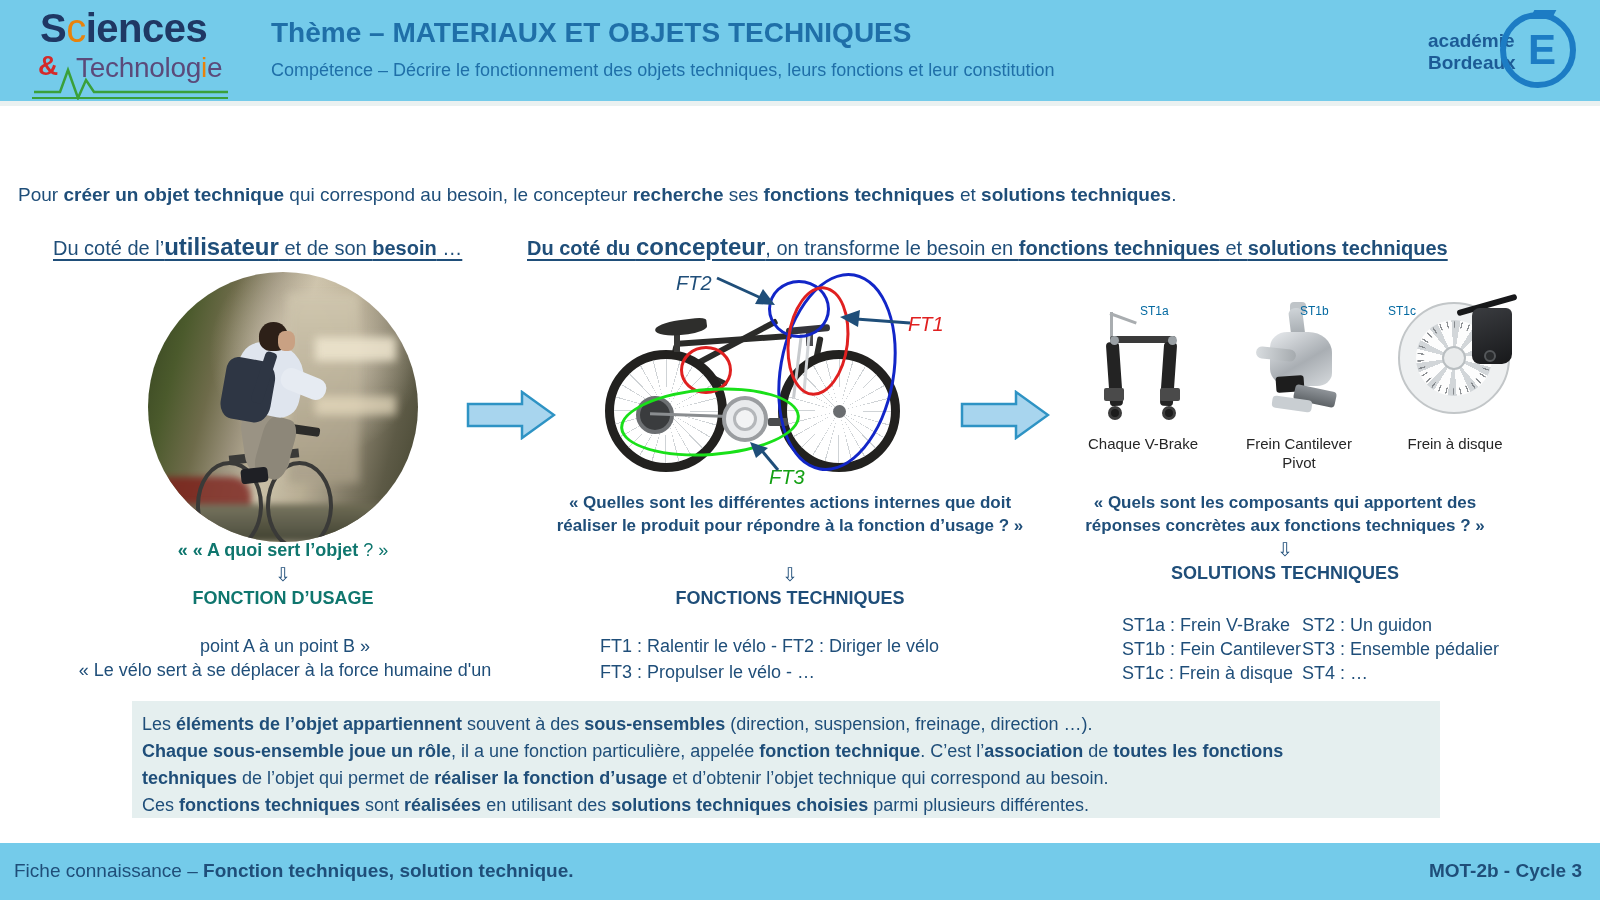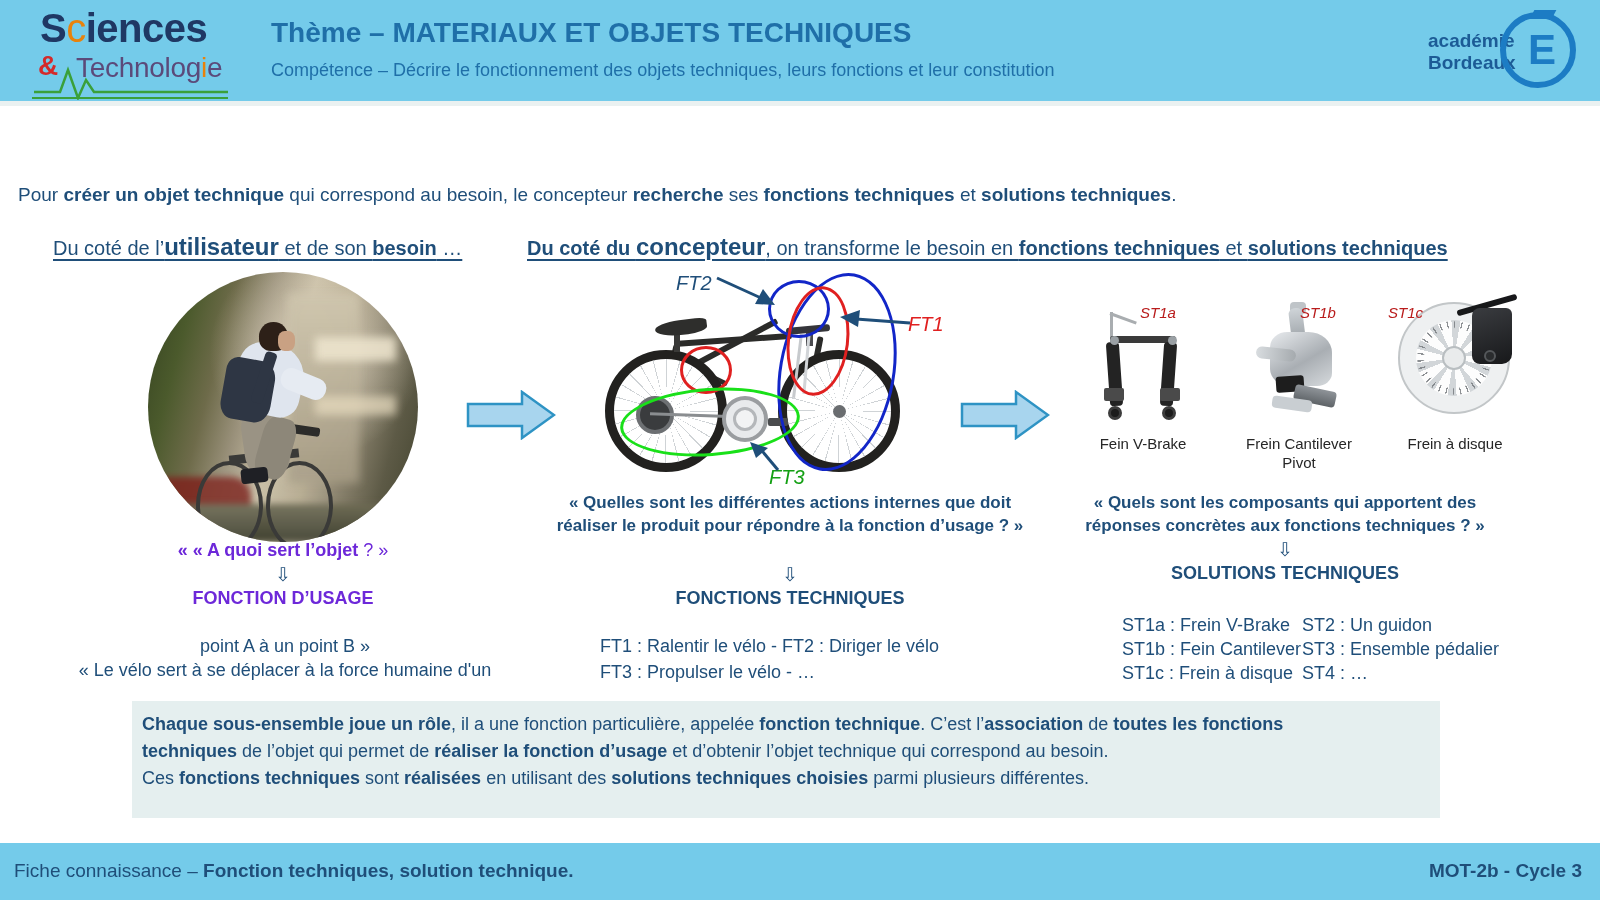--- a/index.html
+++ b/index.html
@@ -172,21 +172,21 @@
   .bike-frame {
     position:absolute; left:26%; top:62%; width:42%; height:4%;
     background:#3a3a38; transform:rotate(-6deg);
   }
   .bike-bar {
     position:absolute; left:62%; top:50%; width:18%; height:4%;
     background:#2c2c2a; border-radius:3px; transform:rotate(8deg);
   }
 
   .cap-bold {
-    position:absolute; font-size:18px; font-weight:bold; color:#6d28d9;
+    position:absolute; font-size:18px; font-weight:bold; color:#0f766e;
     text-align:center; white-space:nowrap;
   }
   .cap-q { font-weight:normal; }
   .dn-arrow {
     position:absolute; font-size:19px; color:#1F4E79; text-align:center;
   }
   .cap-norm {
     position:absolute; font-size:18px; color:#1F4E79; text-align:center;
     line-height:24px;
   }
@@ -287,21 +287,21 @@
     font-size:18px; color:#1F4E79; line-height:26px;
   }
 
   
   .brakes { position:absolute; left:1060px; top:288px; width:470px; height:170px; }
   .brake-item { position:absolute; width:150px; text-align:center; }
   .bi1 { left:8px; top:0; }
   .bi2 { left:164px; top:0; }
   .bi3 { left:320px; top:0; }
   .st-tag {
-    position:absolute; font-style:italic; font-size:15px; color:#b91c1c;
+    position:absolute; font-size:12px; color:#0369a1;
   }
   .brake-cap {
     position:absolute; font-size:15px; color:#262626; text-align:center;
     width:150px; line-height:19px;
   }
   
   .vbrake { position:absolute; left:30px; top:22px; width:92px; height:118px; }
   .vb-arm { position:absolute; width:13px; height:64px; background:#232323; border-radius:4px; }
   .vb-arm-l { left:10px; top:32px; transform:rotate(-4deg); }
   .vb-arm-r { left:64px; top:32px; transform:rotate(4deg); }
@@ -591,21 +591,21 @@
         <div class="vb-arm vb-arm-l"></div>
         <div class="vb-arm vb-arm-r"></div>
         <div class="vb-pv-l vb-pivot"></div>
         <div class="vb-pv-r vb-pivot"></div>
         <div class="vb-pad vb-pad-l"></div>
         <div class="vb-pad vb-pad-r"></div>
         <div class="vb-boss vb-boss-l"></div>
         <div class="vb-boss vb-boss-r"></div>
       </div>
       <div class="st-tag" style="left:72px; top:16px;">ST1a</div>
-      <div class="brake-cap" style="left:0; top:146px;">Fein V-Brake</div>
+      <div class="brake-cap" style="left:0; top:146px;">Chaque V-Brake</div>
     </div>
 
     <div class="brake-item bi2">
       <div class="cbrake">
         <div class="cb-nut"></div>
         <div class="cb-arm"></div>
         <div class="cb-body"></div>
         <div class="cb-side"></div>
         <div class="cb-pad"></div>
         <div class="cb-shoe"></div>
@@ -647,20 +647,23 @@
       <span class="c2">ST3 : Ensemble pédalier</span>
     </div>
     <div class="row">
       <span class="c1">ST1c : Frein à disque</span>
       <span class="c2">ST4 : …</span>
     </div>
   </div>
 
   <div class="summary">
     <p>
+      <span>Les </span><b>éléments de l’objet appartiennent</b><span> souvent à des </span><b>sous-ensembles</b><span> (direction, suspension, freinage, direction …).</span>
+    </p>
+    <p>
       <b>Chaque sous-ensemble joue un rôle</b><span>, il a une fonction particulière, appelée </span><b>fonction technique</b><span>. C’est l’</span><b>association</b><span> de </span><b>toutes les fonctions</b>
     </p>
     <p>
       <b>techniques</b><span> de l’objet qui permet de </span><b>réaliser la fonction d’usage</b><span> et d’obtenir l’objet technique qui correspond au besoin.</span>
     </p>
     <p>
       <span>Ces </span><b>fonctions techniques</b><span> sont </span><b>réalisées</b><span> en utilisant des </span><b>solutions techniques choisies</b><span> parmi plusieurs différentes.</span>
     </p>
   </div>
 

